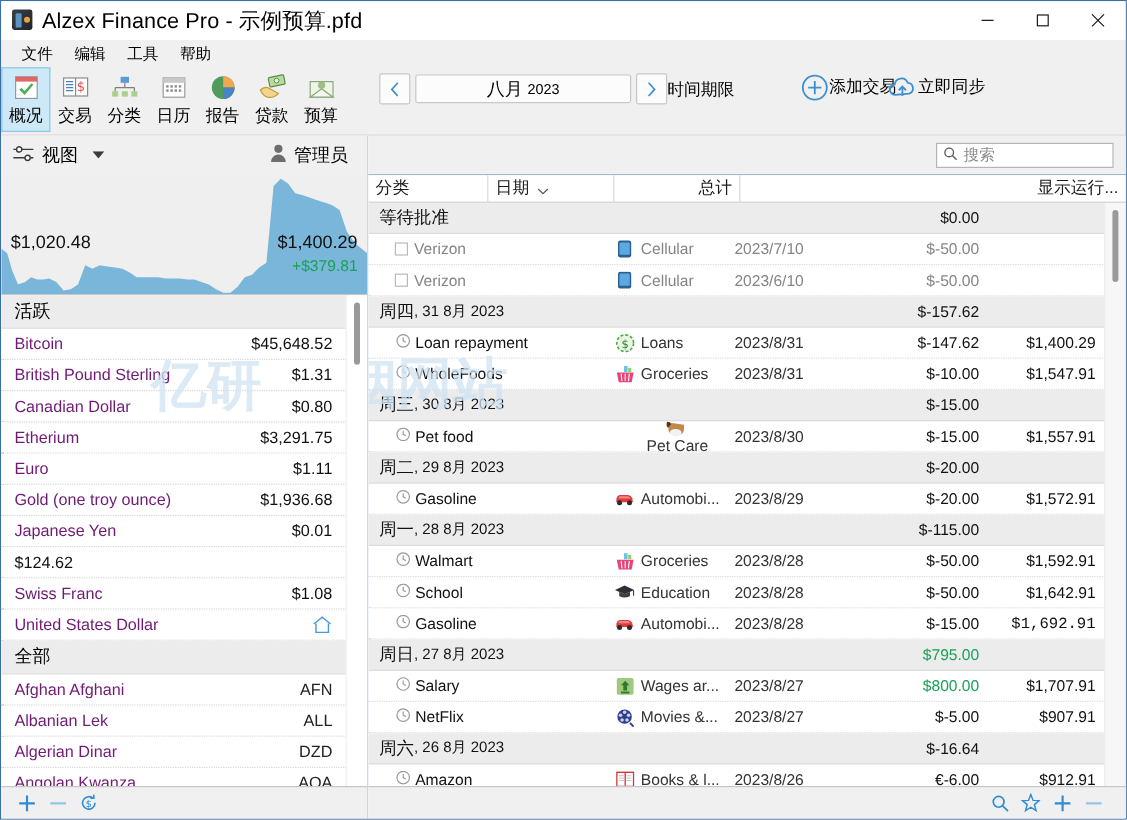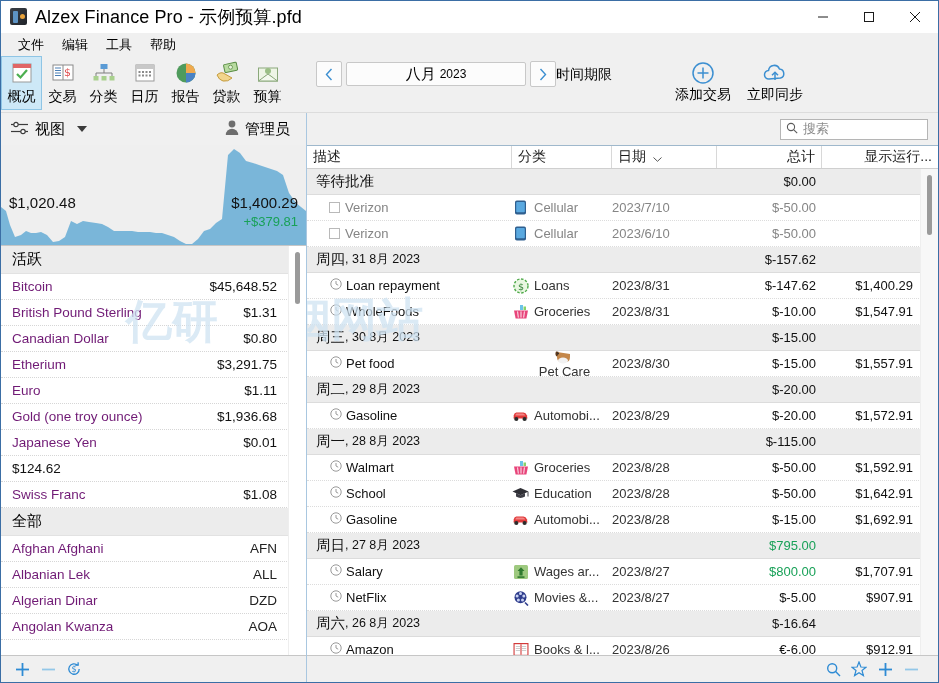--- a/index.html
+++ b/index.html
@@ -72,21 +72,21 @@
   }
   .period-field{
     width:180px;height:24px;border:1px solid #c8c8c8;background:#fcfcfc;border-radius:2px;
     margin:0 4px;display:flex;align-items:center;justify-content:center;box-sizing:border-box;
   }
   .period-month{font-size:15px;color:#000;}
   .period-year{font-size:12px;color:#000;margin-left:4px;}
   .period-lbl{font-size:14px;color:#000;margin-top:2px;}
   
   .actions{display:flex;margin-left:55px;padding-top:4px;}
-  .act-btn{display:flex;flex-direction:column;align-items:center;width:72px;}
+  .act-btn{display:flex;flex-direction:row;align-items:center;width:72px;}
   .act-ico{height:26px;display:flex;align-items:center;justify-content:center;}
   .act-lbl{font-size:14px;color:#000;margin-top:0px;white-space:nowrap;}
   
   .body{flex:1;display:flex;min-height:0;}
   
   .left{
     width:305px;min-width:305px;display:flex;flex-direction:column;
     border-right:1px solid #a9c7e0;background:#fff;
   }
   .viewbar{
@@ -437,20 +437,29 @@
               <span class="cur-name">Japanese Yen</span>
               <span class="cur-val">$0.01</span>
             </div>
             <div class="cur-row">
               <span class="cur-val">$124.62</span>
             </div>
             <div class="cur-row">
               <span class="cur-name">Swiss Franc</span>
               <span class="cur-val">$1.08</span>
             </div>
+            <div class="cur-row">
+              <span class="cur-name">United States Dollar</span>
+              <span class="home-ico">
+                <svg width="17" height="15" viewBox="0 0 17 15">
+                  <path d="M1.5 7 L8.5 1.3 L15.5 7" fill="none" stroke="#4a9ad4" stroke-width="1.2"></path>
+                  <path d="M3.3 6.6 L3.3 14 L13.7 14 L13.7 6.6" fill="none" stroke="#4a9ad4" stroke-width="1.2"></path>
+                </svg>
+              </span>
+            </div>
             <div class="grp-hdr">全部</div>
             <div class="cur-row">
               <span class="cur-name">Afghan Afghani</span>
               <span class="cur-val code">AFN</span>
             </div>
             <div class="cur-row">
               <span class="cur-name">Albanian Lek</span>
               <span class="cur-val code">ALL</span>
             </div>
             <div class="cur-row">
@@ -499,23 +508,20 @@
                 <circle cx="5" cy="5" r="3.6" fill="none" stroke="#5b5b5b" stroke-width="1.1"></circle>
                 <line x1="7.8" y1="7.8" x2="11.2" y2="11.2" stroke="#5b5b5b" stroke-width="1.1"></line>
               </svg>
           </span>
           <span class="search-ph">搜索</span>
         </div>
       </div>
 
       <div class="tablewrap">
         <div class="thead" id="table-head">
-            <div class="th" style="width: 205px;">
-              <span>描述</span>
-            </div>
             <div class="th" style="width: 100px;">
               <span>分类</span>
             </div>
             <div class="th" style="width: 105px;">
               <span>日期</span>
               <span style="margin-left: 7px;"><svg width="9" height="5" viewBox="0 0 9 5">
                   <polyline points="0.5,0.5 4.5,4.3 8.5,0.5" fill="none" stroke="#555" stroke-width="1"></polyline>
                 </svg></span>
             </div>
             <div class="th r" style="width: 105px;">
@@ -759,21 +765,21 @@
                       <path d="M1.5 9.5 L1.8 6.3 Q2 4.2 4.2 3.6 L11.5 3.6 Q13.8 4 14.9 6.2 L15.5 9.5 Z" fill="#e03a3a"></path>
                       <path d="M4.4 4.6 L11.2 4.6 Q12.6 5 13.3 6.4 L3.3 6.4 Q3.5 5 4.4 4.6 Z" fill="#f48585"></path>
                       <circle cx="4.3" cy="10" r="2.1" fill="#2b2b2b"></circle>
                       <circle cx="12.6" cy="10" r="2.1" fill="#2b2b2b"></circle>
                     </svg>
                   </span>
                   <span class="cat-txt">Automobi...</span>
                 </div>
                 <div class="c-date date-txt" style="width: 105px;">2023/8/28</div>
                 <div class="c-amt amt-txt" style="width: 105px; padding-right: 6px;">$-15.00</div>
-                <div class="c-run run-txt" style="flex: 1 1 0%; padding-right: 8px;">$1,692.91</div>
+                <div class="c-run run-txt" style="flex: 1 1 0%; padding-right: 8px; font-family: Liberation Mono, monospace;">$1,692.91</div>
               </div>
               <div class="trow grp">
                 <div class="c-desc grp-title" style="width: 410px;">
                   <span>周日</span>
                   <span class="sm">, 27 8月 2023</span>
                 </div>
                 <div class="c-amt amt-txt pos" style="width: 105px; padding-right: 6px;">$795.00</div>
                 <div style="flex: 1 1 0%;"></div>
               </div>
               <div class="trow">

